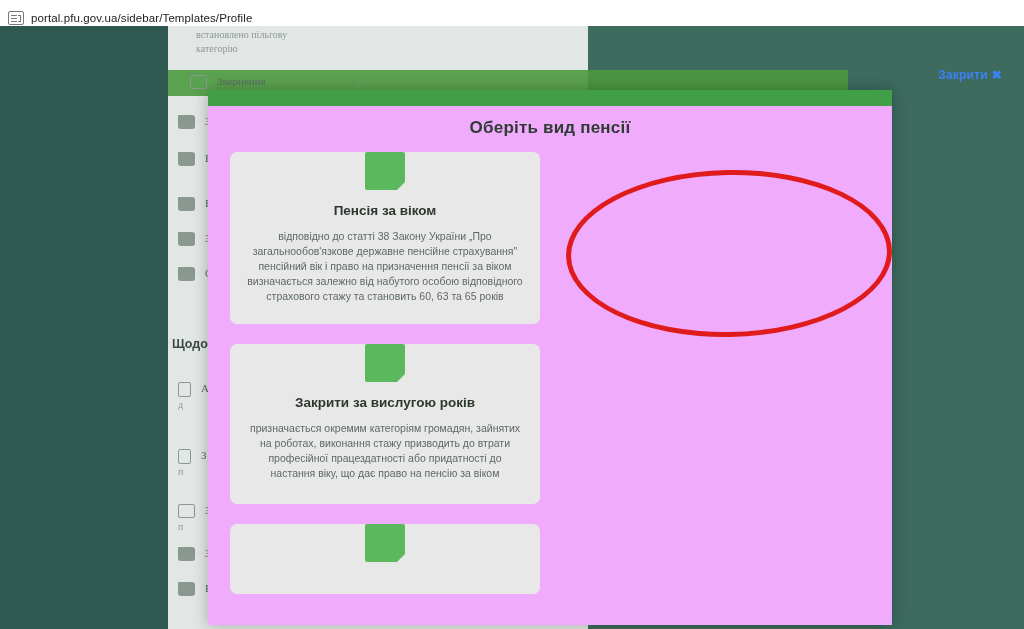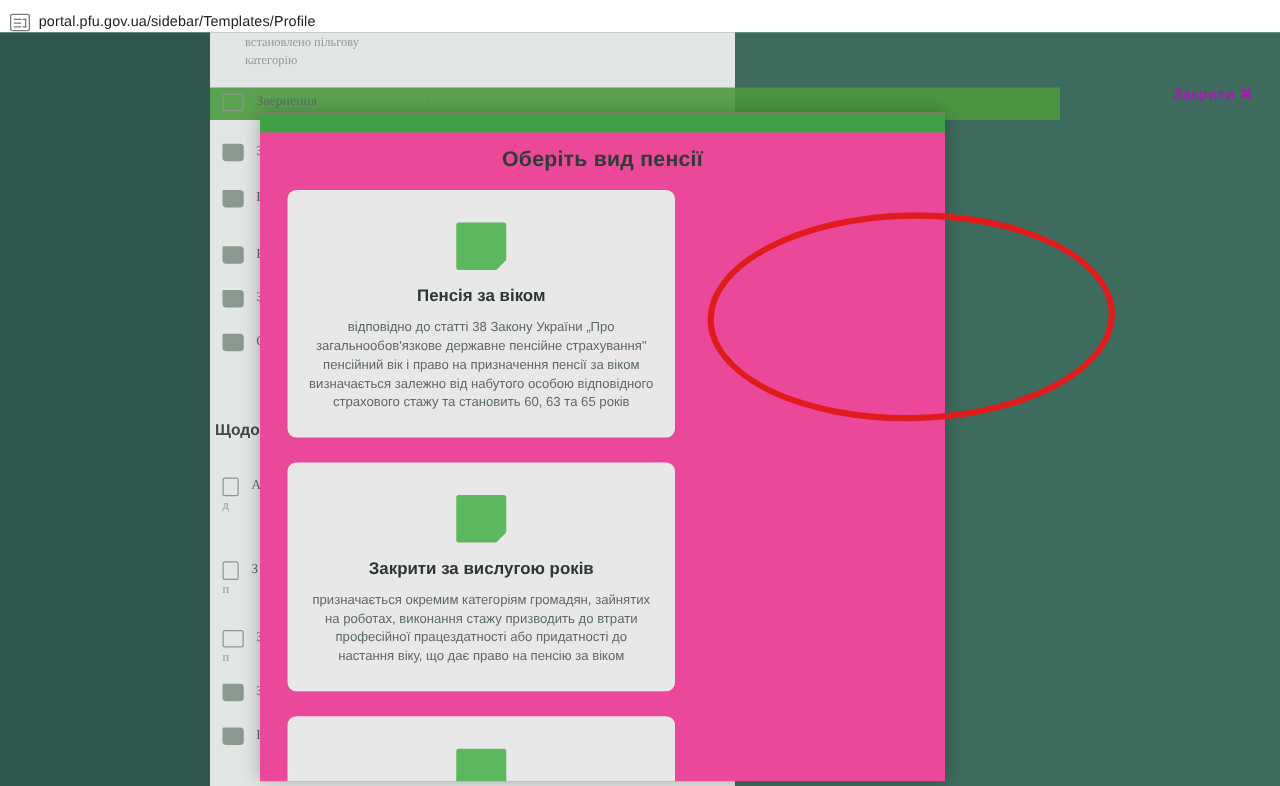--- a/index.html
+++ b/index.html
@@ -146,36 +146,36 @@
     font-size: 12.5px;
     line-height: 16px;
     width: 160px;
   }
 
   
   .close-link {
     position: absolute;
     right: 22px;
     top: 68px;
-    color: #a21caf;
+    color: #3b82f6;
     font-size: 12px;
     font-weight: bold;
     letter-spacing: 0.2px;
     cursor: pointer;
   }
   .close-link .x { margin-left: 4px; font-weight: bold; }
 
   
   .modal {
     position: absolute;
     left: 208px;
     top: 90px;
-    width: 548px;
+    width: 684px;
     height: 535px;
-    background: #ec4899;
+    background: #f0abfc;
     box-shadow: 0 0 14px rgba(0,0,0,0.28);
     overflow: hidden;
   }
   .modal-topbar {
     height: 16px;
     background: #41a047;
   }
   .modal-title {
     text-align: center;
     font-size: 17px;
@@ -187,21 +187,21 @@
   .cards {
     padding: 0 22px;
     display: flex;
     flex-wrap: wrap;
     gap: 20px 22px;
   }
   .card {
     width: 310px;
     background: #e8e8e8;
     border-radius: 7px;
-    padding: 26px 16px 20px;
+    padding: 0 16px 20px;
     box-sizing: border-box;
     text-align: center;
   }
   .card.tall { min-height: 160px; }
   .card-icon {
     width: 40px; height: 38px;
     background: #5cb85c;
     margin: 0 auto 12px;
     border-radius: 2px;
     position: relative;
@@ -258,21 +258,21 @@
     <div class="right-bg"></div>
     <div class="sidebar-green-bar"></div>
 
     <div class="sb-item" style="left:196px; top:2px;">
       <span class="sb-sub">встановлено пільгову</span>
     </div>
     <div class="sb-item" style="left:196px; top:16px;">
       <span class="sb-sub">категорію</span>
     </div>
 
-    <div class="sb-item" style="left:178px; top:48px;">
+    <div class="sb-item" style="left:190px; top:48px;">
       <span class="sb-icon mail"></span>
       <span class="sb-label">Звернення</span>
       <span class="sb-chevron">›</span>
     </div>
 
     <div class="sb-item" style="left:178px; top:88px;">
       <span class="sb-icon folder"></span>
       <span class="sb-label">З</span>
     </div>
     <div class="sb-item" style="left:178px; top:125px;">

